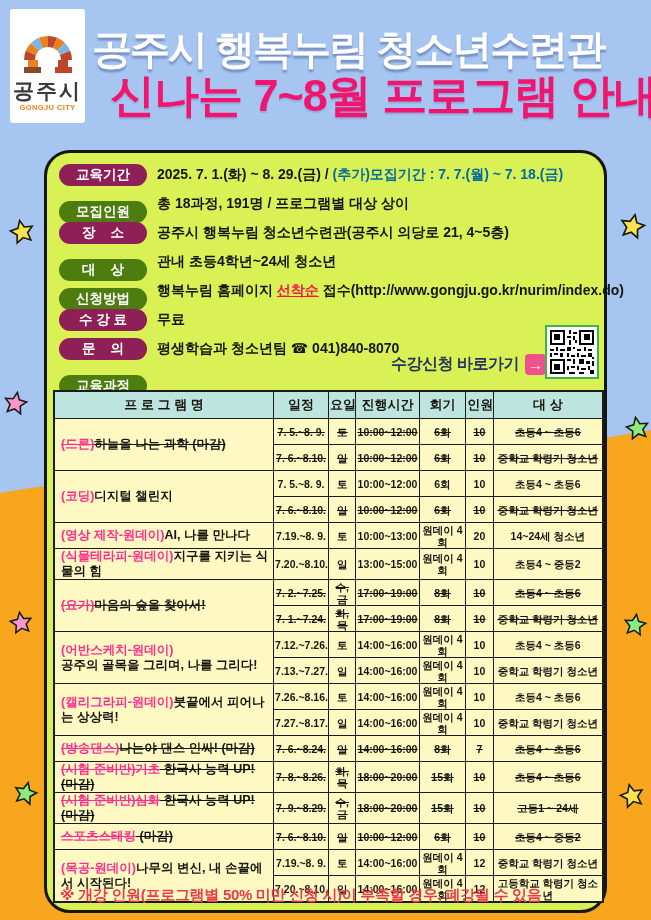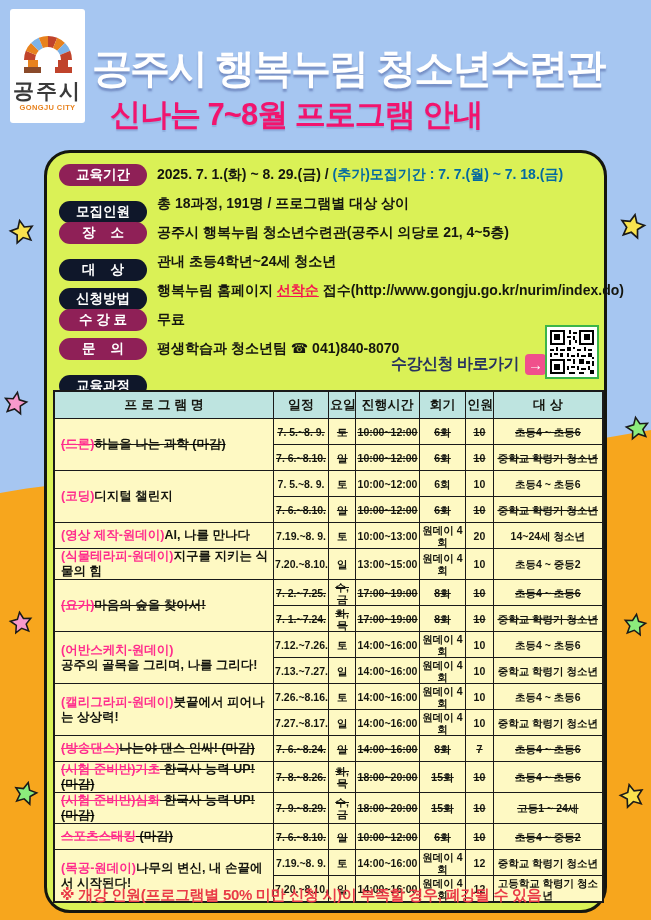--- a/index.html
+++ b/index.html
@@ -7,31 +7,31 @@
   .poster{position:relative;width:651px;height:920px;background:#a6c6f1;overflow:hidden;}
   .bg-orange{position:absolute;left:0;top:0;width:651px;height:920px;}
 
   
   .star{position:absolute;}
 
   
   .logo{position:absolute;left:10px;top:9px;width:75px;height:114px;background:#ffffff;border-radius:3px;text-align:center;padding-top:5px;box-sizing:border-box;}
   .logo-kr{font-size:21px;font-weight:bold;color:#3a3a3a;letter-spacing:2px;line-height:22px;}
   .logo-en{font-size:7.5px;font-weight:bold;color:#e8821e;letter-spacing:0.4px;margin-top:1px;}
-  .titles{position:absolute;left:0;top:43px;width:651px;}
+  .titles{position:absolute;left:0;top:24px;width:651px;}
   .title1{margin-left:92px;font-size:40px;font-weight:800;color:#ffffff;letter-spacing:-2px;line-height:50px;white-space:nowrap;text-shadow:0 3px 2px rgba(110,135,190,0.85);}
-  .title2{margin-left:110px;font-size:31px;font-weight:800;color:#f2146e;letter-spacing:-1px;line-height:44px;white-space:nowrap;text-shadow:0 2px 1px rgba(110,135,190,0.4);}
+  .title2{margin-left:110px;font-size:45px;font-weight:800;color:#f2146e;letter-spacing:-1px;line-height:44px;white-space:nowrap;text-shadow:0 2px 1px rgba(110,135,190,0.4);}
 
   
   .info-box{position:absolute;left:44px;top:150px;width:563px;height:763px;background:#daf156;border:3px solid #15160f;border-radius:26px;box-sizing:border-box;padding-left:8px;}
   .info-rows{position:absolute;left:12px;top:7px;right:12px;}
   .info-row{display:flex;align-items:center;height:29px;gap:10px;}
   .pill{flex:0 0 88px;height:22px;border-radius:12px;color:#fff;font-size:13.5px;font-weight:bold;display:flex;align-items:center;justify-content:center;white-space:pre;}
   .pill.maroon{background:#8f2057;}
-  .pill.purple{background:#0f172a;margin-top:16px;}
+  .pill.purple{background:#4d7c0f;margin-top:16px;}
   .info-text{font-size:14px;font-weight:bold;color:#15160f;white-space:nowrap;}
   .red-strong{color:#0369a1;font-weight:800;margin-top:12px;}
   .first-come{color:#f5154f;text-decoration:underline;}
 
   
   .cta{position:absolute;top:201px;right:58px;display:flex;gap:6px;}
   .cta-label{font-size:16px;font-weight:800;color:#27325f;letter-spacing:-0.5px;}
   .cta-arrow{width:21px;height:21px;background:#f0508c;border-radius:4px;color:#fff;font-size:15px;font-weight:bold;display:flex;align-items:center;justify-content:center;}
   .qr{position:absolute;top:172px;right:5px;width:54px;height:54px;background:#ffffff;border:2px solid #3cb54a;box-sizing:border-box;display:flex;align-items:center;justify-content:center;}
 

